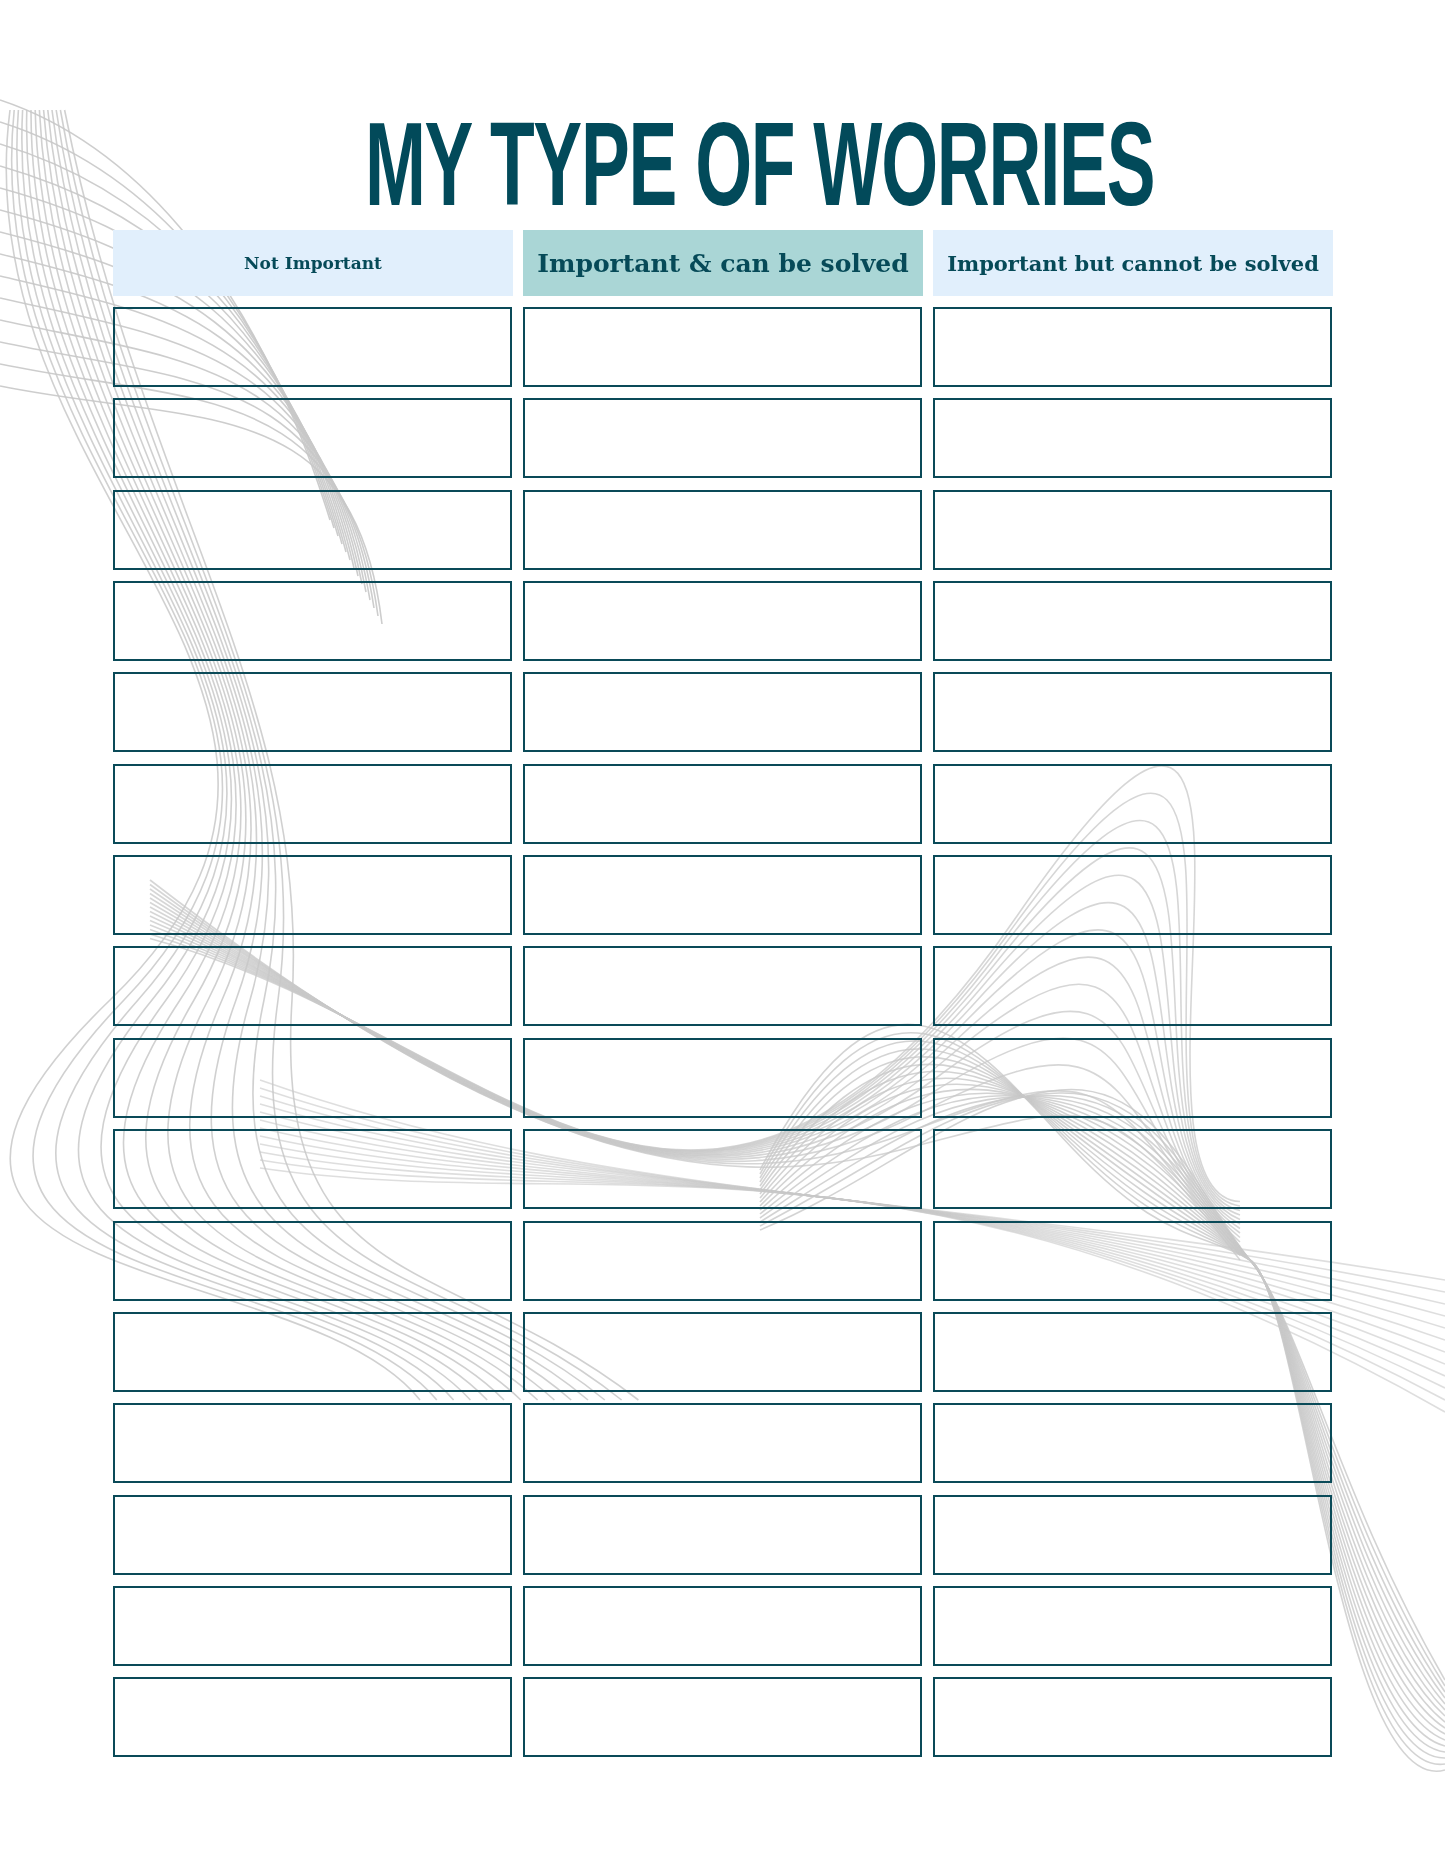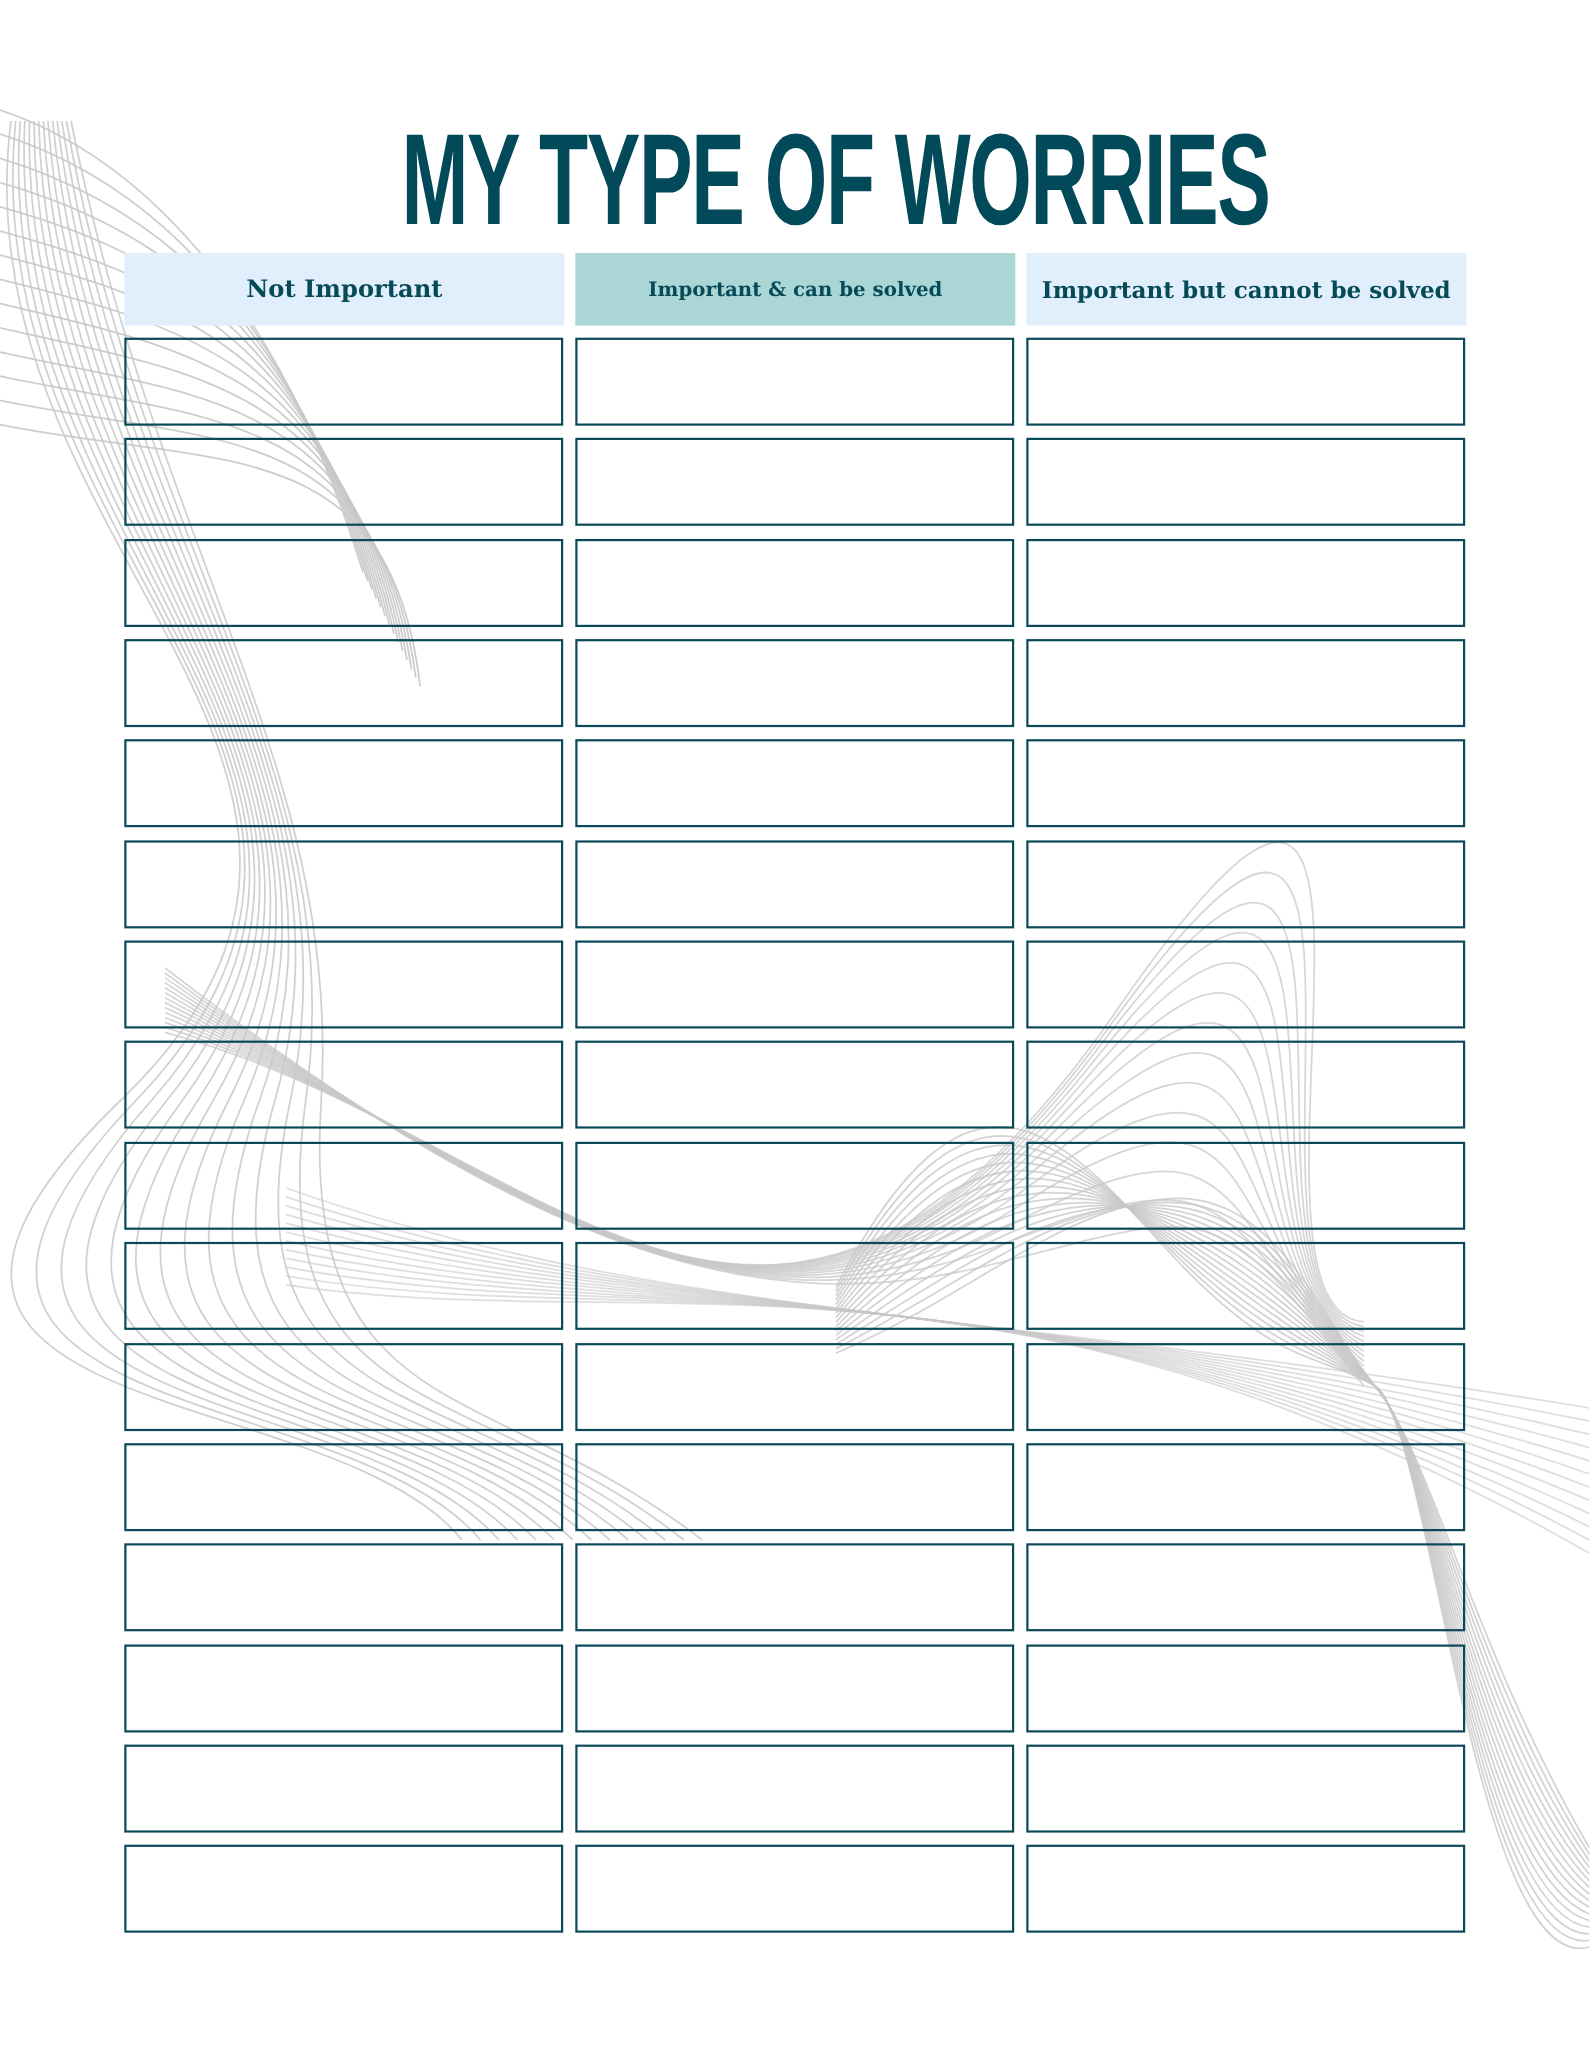--- a/index.html
+++ b/index.html
@@ -92,24 +92,24 @@
       <path d="M 260 1160 C 600 1216, 900 1110, 1445 1400" opacity="0.6"></path>
       <path d="M 260 1168 C 600 1217.6, 900 1102, 1445 1412" opacity="0.6"></path>
     </g>
 </svg>
 
 <div class="title-wrap">
   <div class="title">MY TYPE OF WORRIES</div>
 </div>
 
 <div id="grid">
-  <div class="hdr" id="hdr0" style="left:113px;width:400px;background:#e1effc;font-size:22px;">
+  <div class="hdr" id="hdr0" style="left:113px;width:400px;background:#e1effc;font-size:17px;">
     <span>Not Important</span>
   </div>
-  <div class="hdr" id="hdr1" style="left:523px;width:400px;background:#aad6d6;font-size:18px;">
+  <div class="hdr" id="hdr1" style="left:523px;width:400px;background:#aad6d6;font-size:25px;">
     <span>Important &amp; can be solved</span>
   </div>
   <div class="hdr" id="hdr2" style="left:933px;width:400px;background:#e1effc;font-size:21px;">
     <span>Important but cannot be solved</span>
   </div>
 <div class="box" style="left: 113px; width: 399px; top: 307px;"></div>
     <div class="box" style="left: 523px; width: 399px; top: 307px;"></div>
     <div class="box" style="left: 933px; width: 399px; top: 307px;"></div>
     <div class="box" style="left: 113px; width: 399px; top: 398px;"></div>
     <div class="box" style="left: 523px; width: 399px; top: 398px;"></div>

